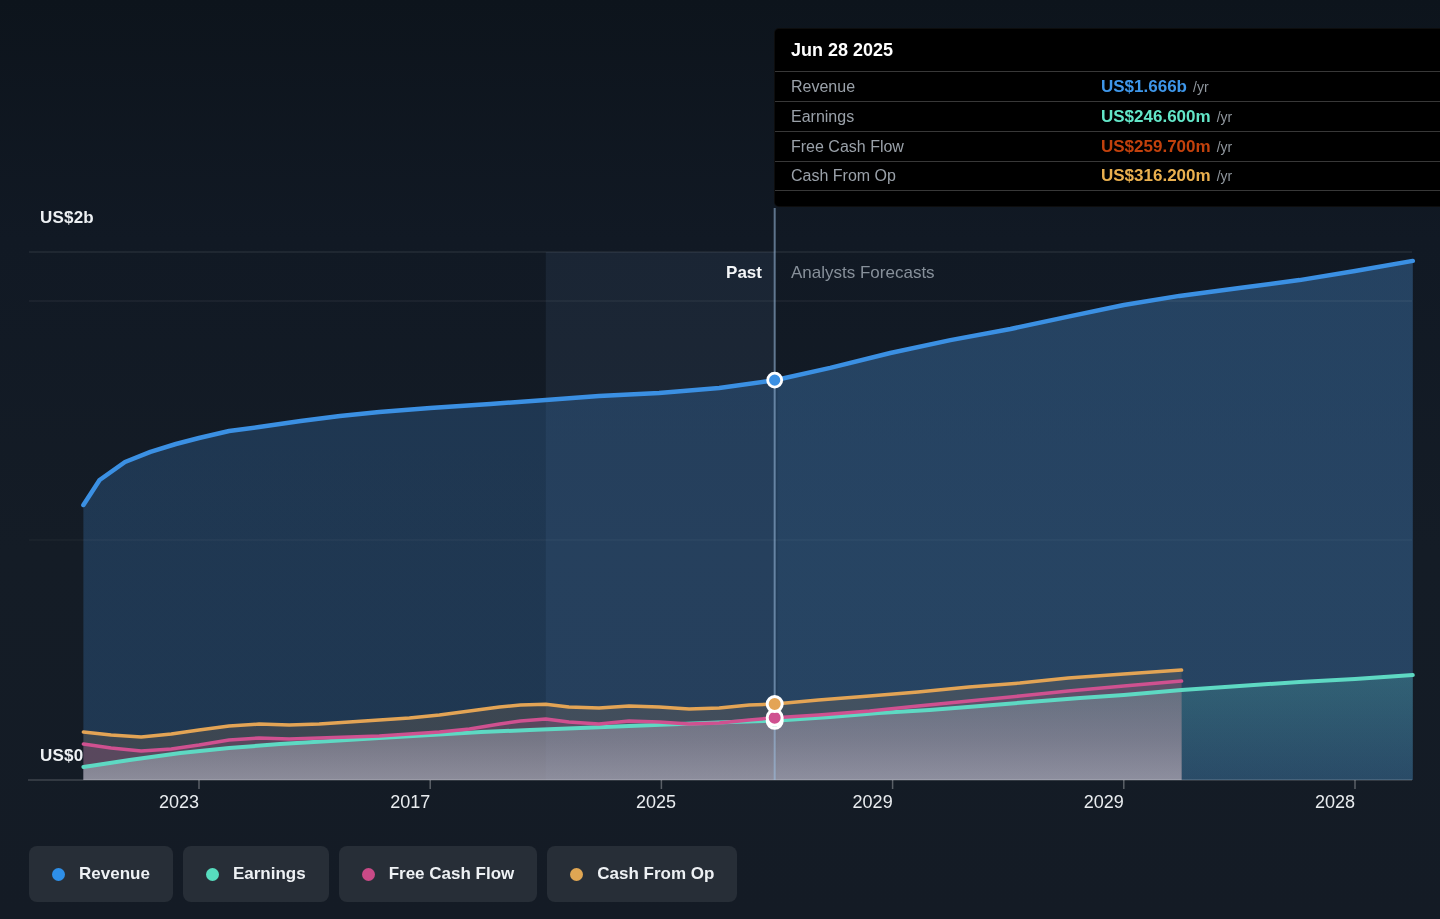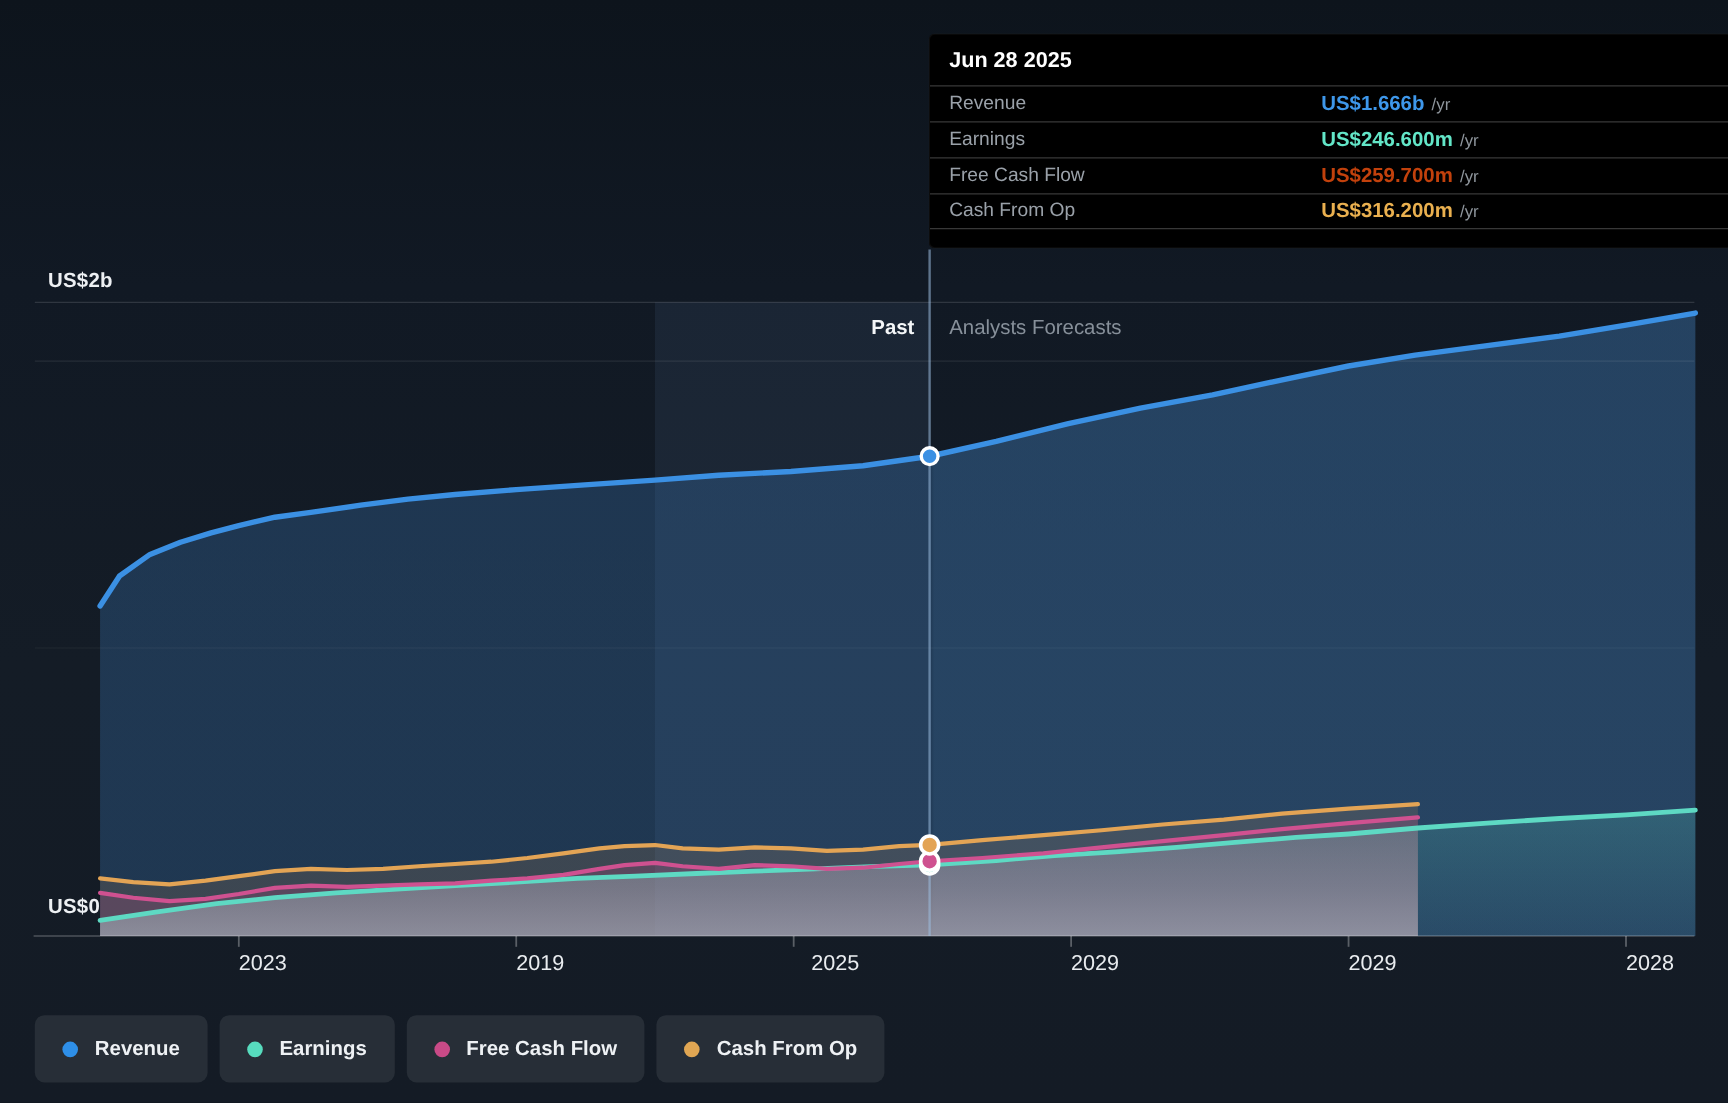--- a/index.html
+++ b/index.html
@@ -4,27 +4,27 @@
 <style>
   html,body{margin:0;padding:0;background:#0d141c;}
   body{width:1440px;height:919px;position:relative;overflow:hidden;
        font-family:"Liberation Sans",sans-serif;
        -webkit-font-smoothing:antialiased;}
   .canvas{position:absolute;inset:0;width:1440px;height:919px;
           background:linear-gradient(180deg,#0d141c 0%,#111924 26%,#141c26 60%,#141b25 100%);}
   #chart-svg{position:absolute;left:0;top:0;}
 
   .ylabel{position:absolute;left:40px;color:#edf0f3;font-size:17px;font-weight:700;letter-spacing:.2px;}
-  .y2b{top:224px;}
+  .y2b{top:208px;}
   .y0{top:746px;}
 
   .past-label{position:absolute;top:263px;right:678px;color:#f4f6f8;font-size:17px;font-weight:700;}
   .forecast-label{position:absolute;top:263px;left:791px;color:#87909a;font-size:17px;font-weight:400;}
 
-  .xlabel{position:absolute;top:792px;width:80px;margin-left:-40px;text-align:right;
+  .xlabel{position:absolute;top:792px;width:80px;margin-left:-40px;text-align:left;
           color:#e9ecef;font-size:18px;font-weight:500;}
 
   .tooltip{position:absolute;left:774px;top:28px;width:670px;height:179px;background:#000;
            border-radius:5px;border:1px solid rgba(255,255,255,0.05);box-sizing:border-box;z-index:5;}
   .tt-title{height:42px;display:flex;align-items:center;padding-left:16px;
             color:#ffffff;font-size:18px;font-weight:700;}
   .tt-row{position:relative;height:30px;border-top:1px solid rgba(255,255,255,0.22);
           display:flex;align-items:center;padding-left:16px;box-sizing:border-box;}
   .tt-row:last-child{border-bottom:1px solid rgba(255,255,255,0.22);}
   .tt-label{color:#9aa1a9;font-size:16px;}
@@ -99,21 +99,21 @@
   </svg>
 
   <div class="ylabel y2b">US$2b</div>
   <div class="ylabel y0">US$0</div>
 
   <div class="past-label">Past</div>
   <div class="forecast-label">Analysts Forecasts</div>
 
   <div id="xlabels">
       <div class="xlabel" style="left: 199px;">2023</div>
-      <div class="xlabel" style="left: 430.2px;">2019</div>
+      <div class="xlabel" style="left: 430.2px;">2017</div>
       <div class="xlabel" style="left: 676px;">2025</div>
       <div class="xlabel" style="left: 892.6px;">2029</div>
       <div class="xlabel" style="left: 1123.8px;">2029</div>
       <div class="xlabel" style="left: 1355px;">2028</div>
     </div>
 
   <div class="tooltip">
     <div class="tt-title">Jun 28 2025</div>
     <div id="tt-rows">
         <div class="tt-row">

